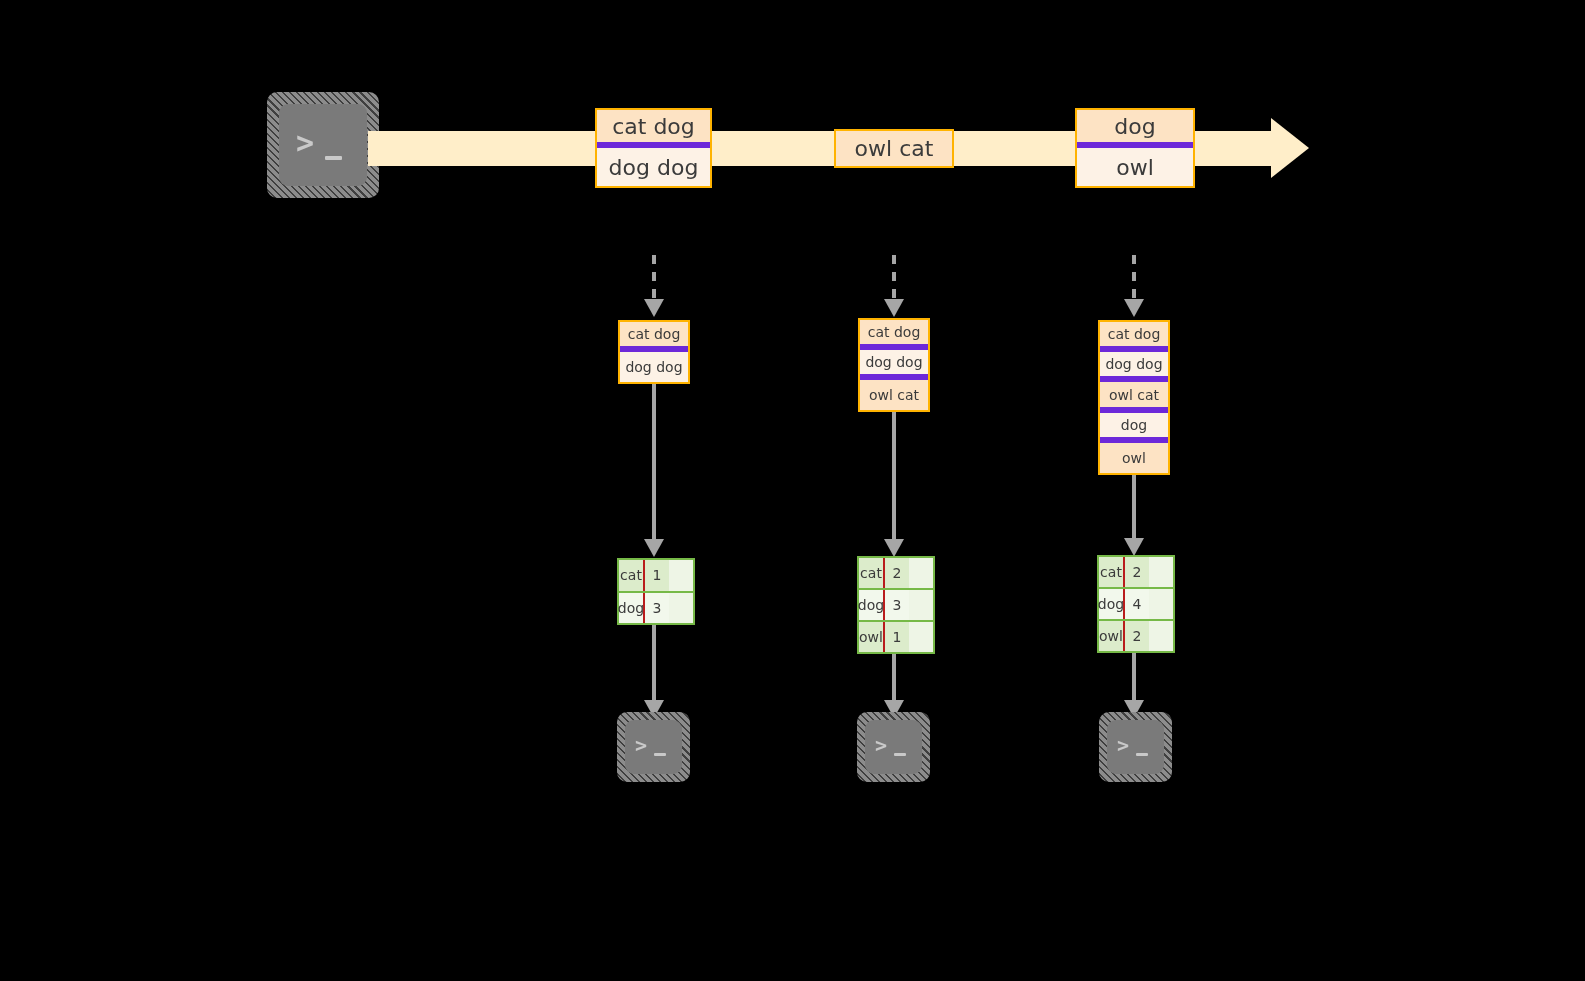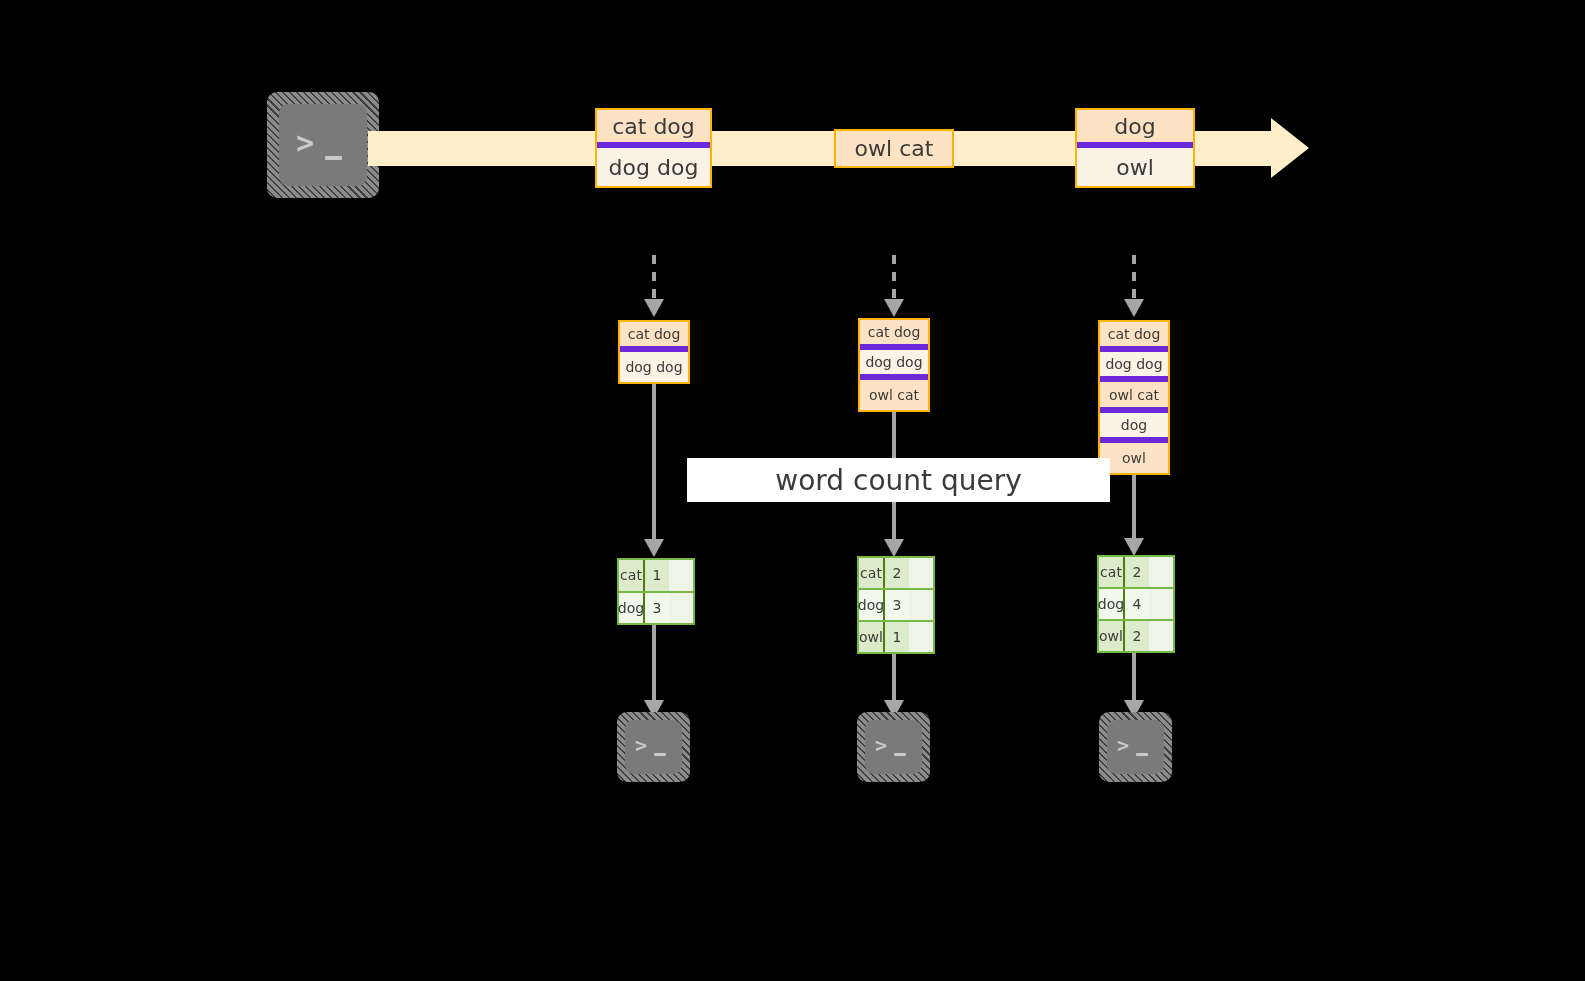--- a/index.html
+++ b/index.html
@@ -114,21 +114,21 @@
     box-sizing: border-box;
     display: flex;
     align-items: center;
     justify-content: center;
     font-size: 14px;
     color: #3b3b3b;
     white-space: nowrap;
   }
   .gtable .gc.word {
     width: 26px;
-    border-right: 2px solid #4d7c0f;
+    border-right: 2px solid #b91c1c;
   }
   .gtable .gc.cnt { width: 24px; }
   .gtable .grow.dark  .gc { background: #dceccb; }
   .gtable .grow.light .gc { background: #f2f8ec; }
 
   
   .conn { position: absolute; }
   .conn .shaft {
     position: absolute;
     left: 0; top: 0;
@@ -309,15 +309,14 @@
     <div class="head" style="left:-8px; top:47px;"></div>
   </div>
 
   <div class="term" style="left:1099px; top:712px; width:73px; height:70px;">
     <div class="hatch"></div>
     <div class="face" style="left:8px; top:8px; right:8px; bottom:8px;"></div>
     <div class="chev" style="left:18px; top:23px; font-size:20px;">&gt;</div>
     <div class="usc" style="left:37px; top:41px; width:12px; height:3px;"></div>
   </div>
 
-  <div class="qlabel" style="left:687px; top:458px; width:423px; height:44px;">word count query</div>
 
 </div>
 
 </body></html>

